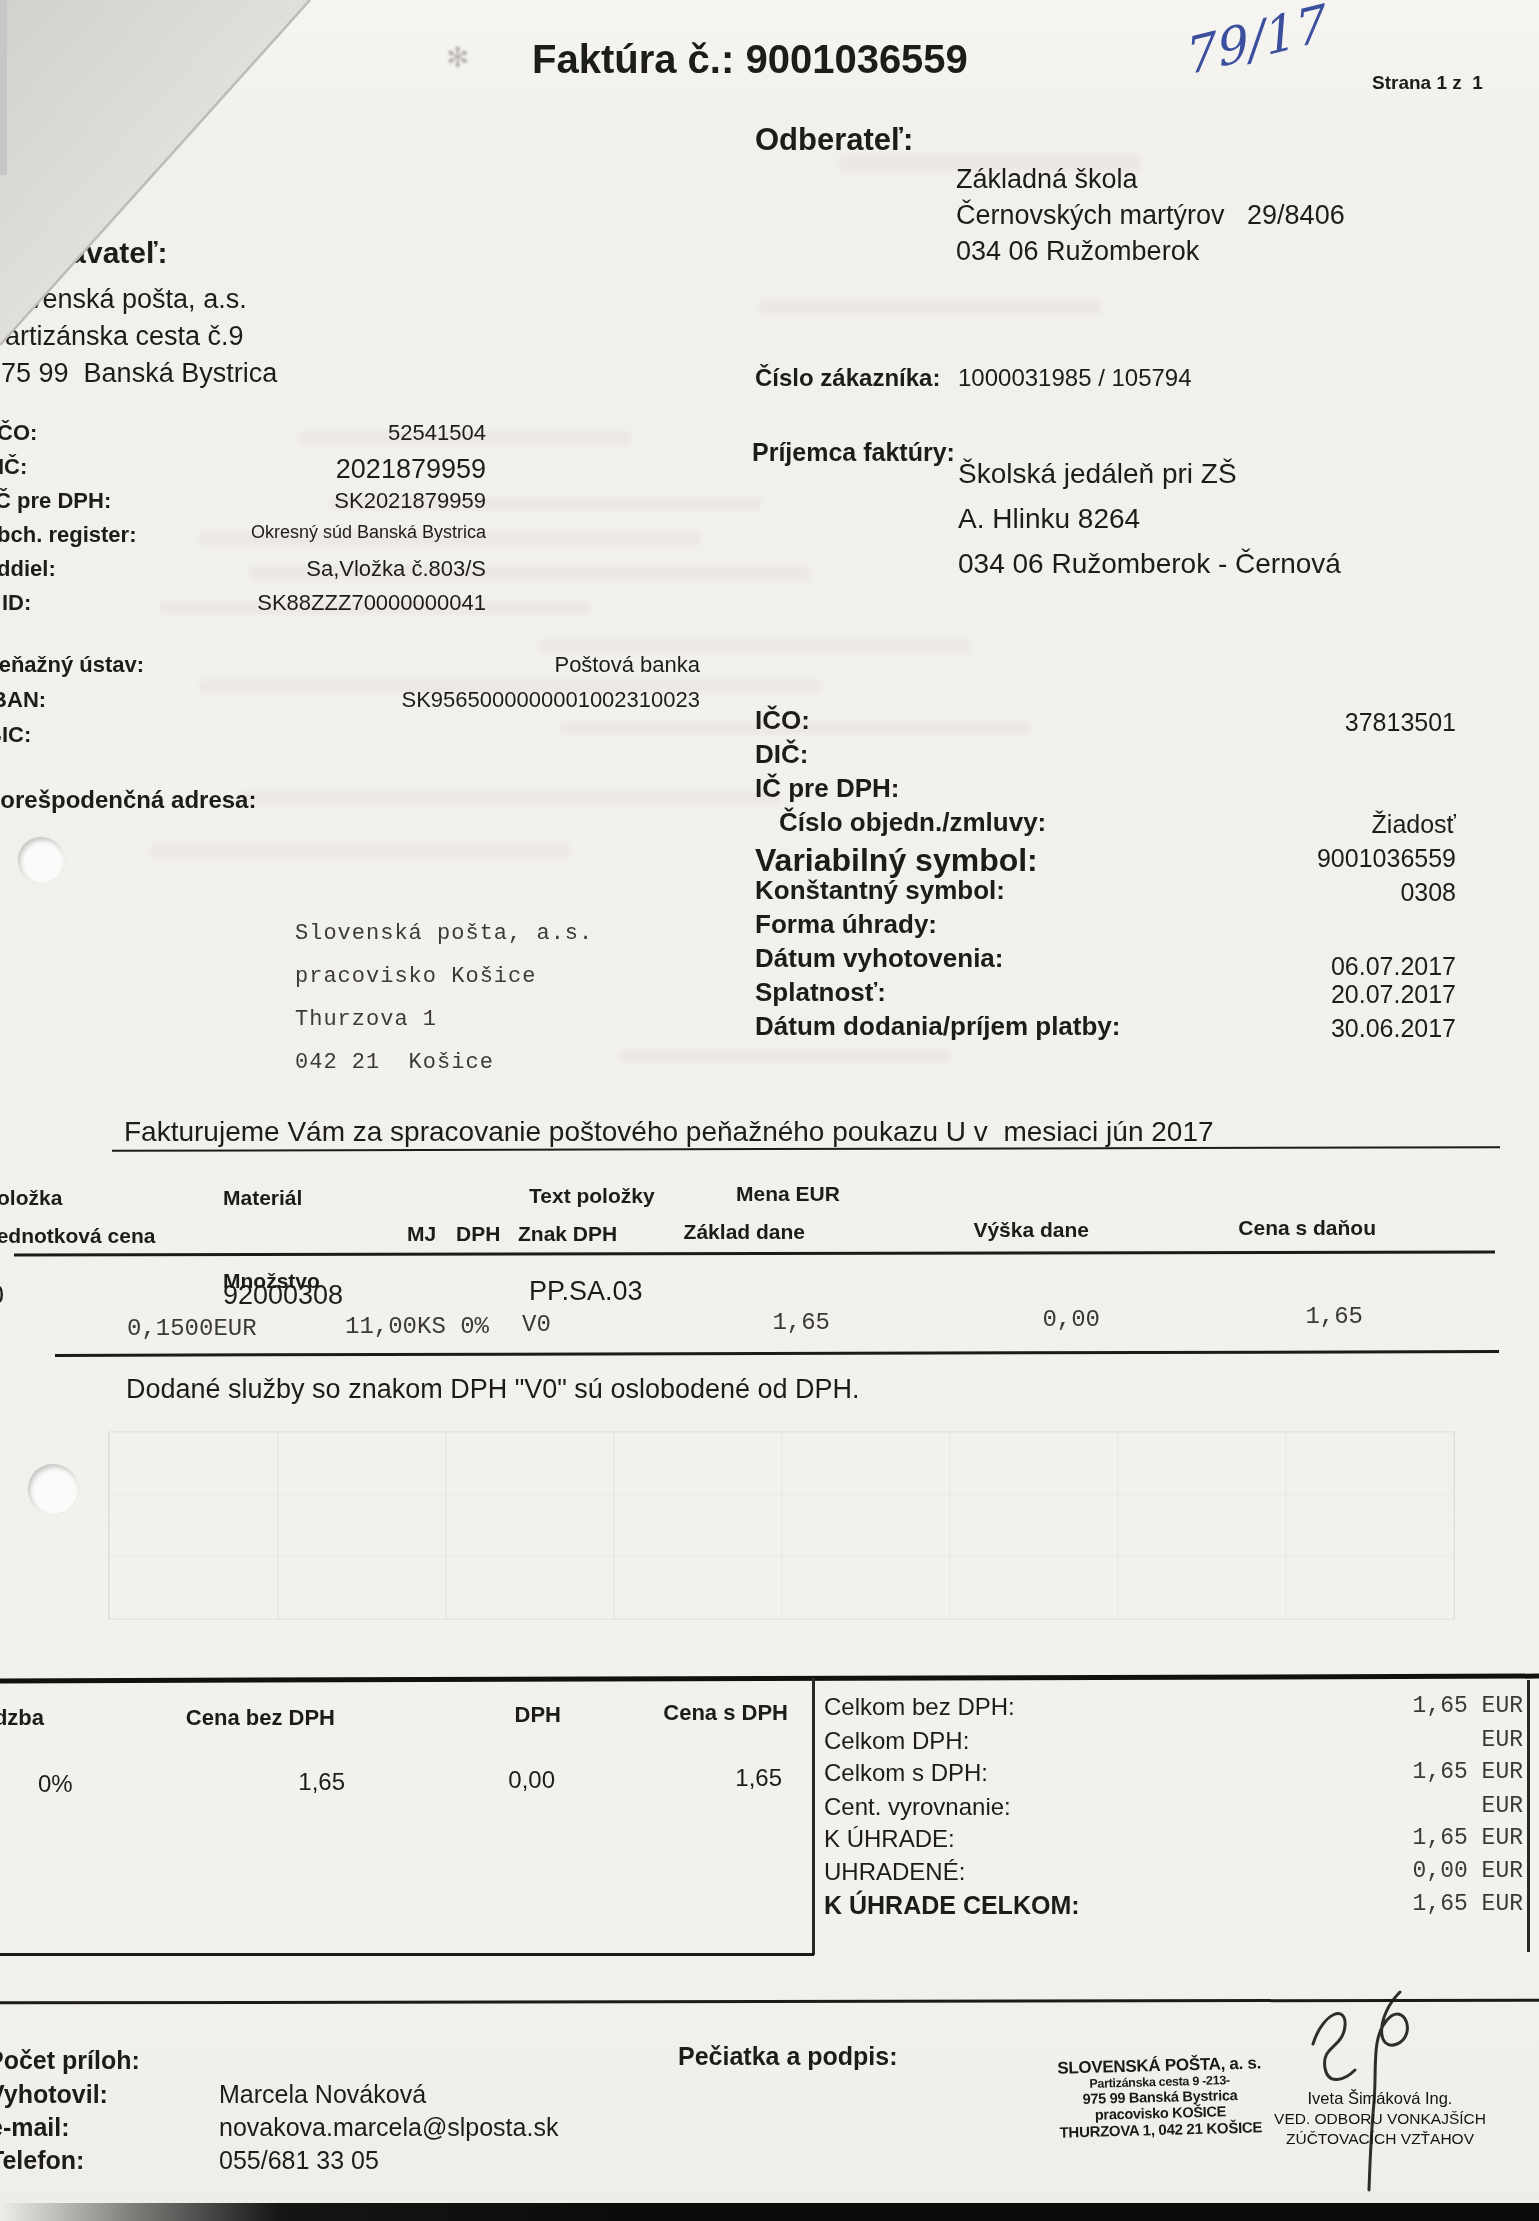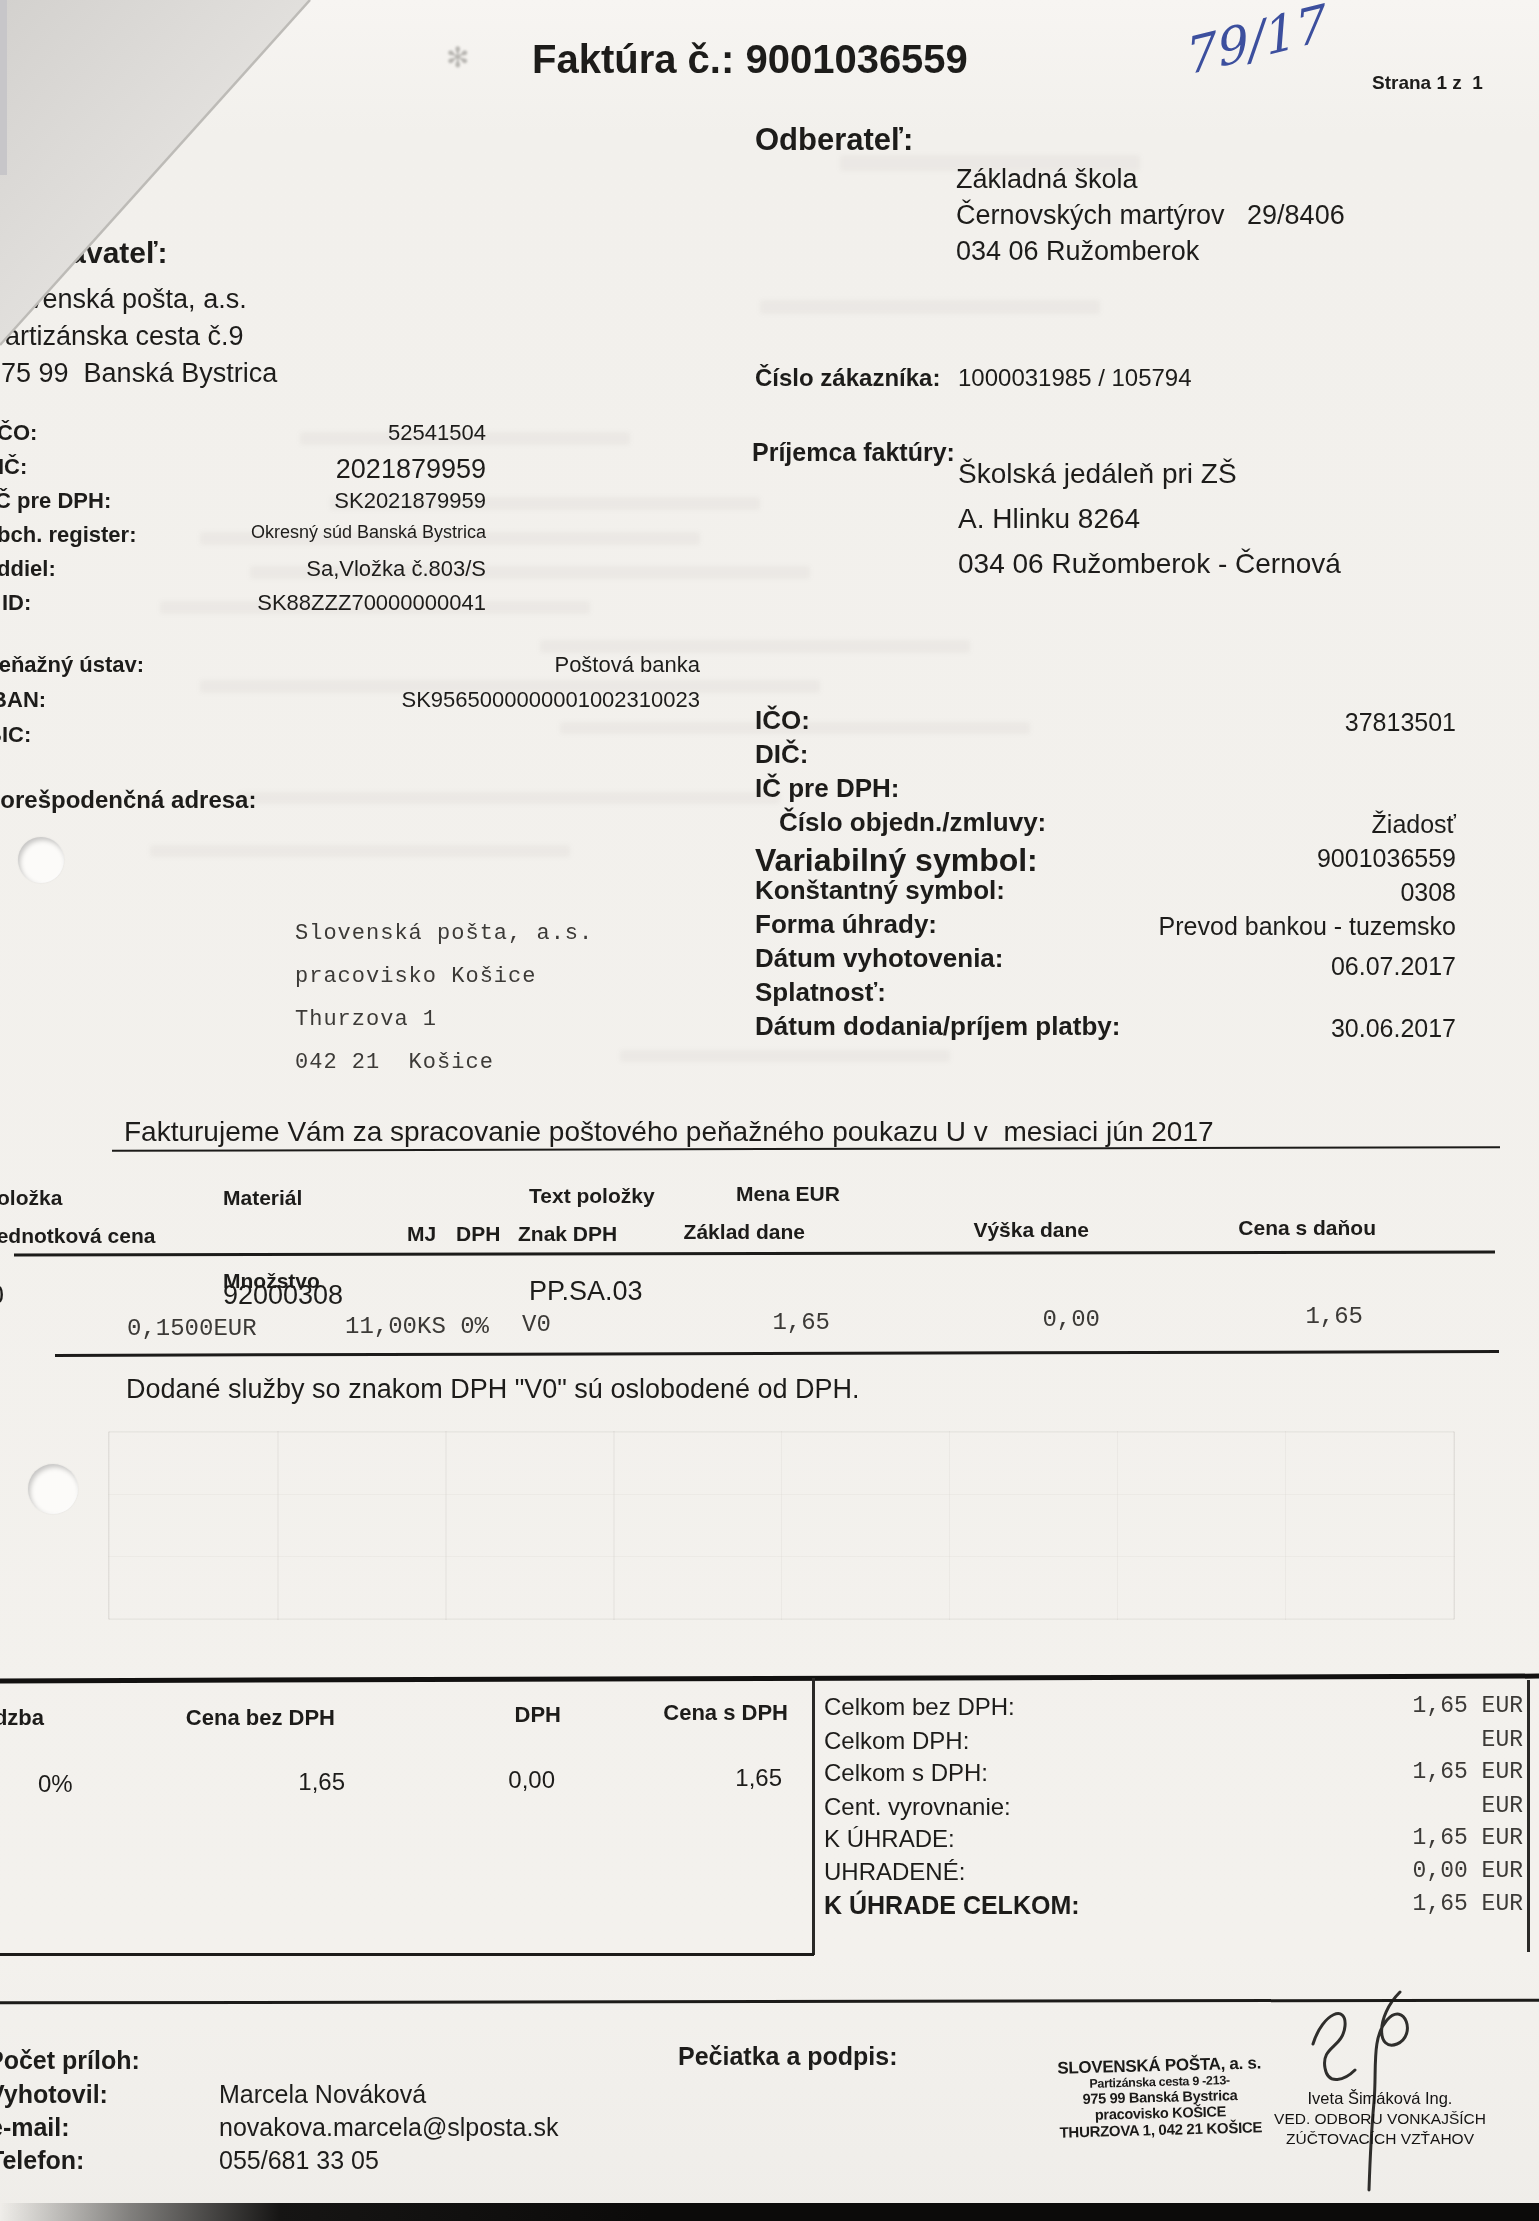--- a/index.html
+++ b/index.html
@@ -109,24 +109,24 @@
   <div class="t r" style="left:700px;top:708px;width:756px;font-size:25px;">37813501</div>
   <div class="t b" style="left:755px;top:740px;font-size:26px;">DIČ:</div>
   <div class="t b" style="left:755px;top:774px;font-size:26px;">IČ pre DPH:</div>
   <div class="t b" style="left:779px;top:808px;font-size:26px;">Číslo objedn./zmluvy:</div>
   <div class="t r" style="left:700px;top:810px;width:756px;font-size:25px;">Žiadosť</div>
   <div class="t b" style="left:755px;top:842px;font-size:32px;">Variabilný symbol:</div>
   <div class="t r" style="left:700px;top:844px;width:756px;font-size:25px;">9001036559</div>
   <div class="t b" style="left:755px;top:876px;font-size:26px;">Konštantný symbol:</div>
   <div class="t r" style="left:700px;top:878px;width:756px;font-size:25px;">0308</div>
   <div class="t b" style="left:755px;top:910px;font-size:26px;">Forma úhrady:</div>
-  <div class="t r" style="left:700px;top:912px;width:756px;font-size:25px;">Prevod bankou - tuzemsko</div>
   <div class="t b" style="left:755px;top:944px;font-size:26px;">Dátum vyhotovenia:</div>
   <div class="t r" style="left:700px;top:946px;width:756px;font-size:25px;margin-top:6px;">06.07.2017</div>
   <div class="t b" style="left:755px;top:978px;font-size:26px;">Splatnosť:</div>
+  <div class="t r" style="left:700px;top:980px;width:756px;font-size:25px;">20.07.2017</div>
   <div class="t b" style="left:755px;top:1012px;font-size:26px;">Dátum dodania/príjem platby:</div>
   <div class="t r" style="left:700px;top:1014px;width:756px;font-size:25px;">30.06.2017</div>
 
   <div class="t" style="left:124px;top:1116px;font-size:28px;">Fakturujeme Vám za spracovanie poštového peňažného poukazu U v  mesiaci jún 2017</div>
   <div class="hline" style="left:112px;top:1148px;width:1388px;height:2px;transform:rotate(-0.15deg);"></div>
 
   <div class="t b" style="left:-17px;top:1186px;font-size:21px;">Položka</div>
   <div class="t b" style="left:223px;top:1186px;font-size:21px;">Materiál</div>
   <div class="t b" style="left:529px;top:1184px;font-size:21px;">Text položky</div>
   <div class="t b" style="left:736px;top:1182px;font-size:21px;">Mena EUR</div>

